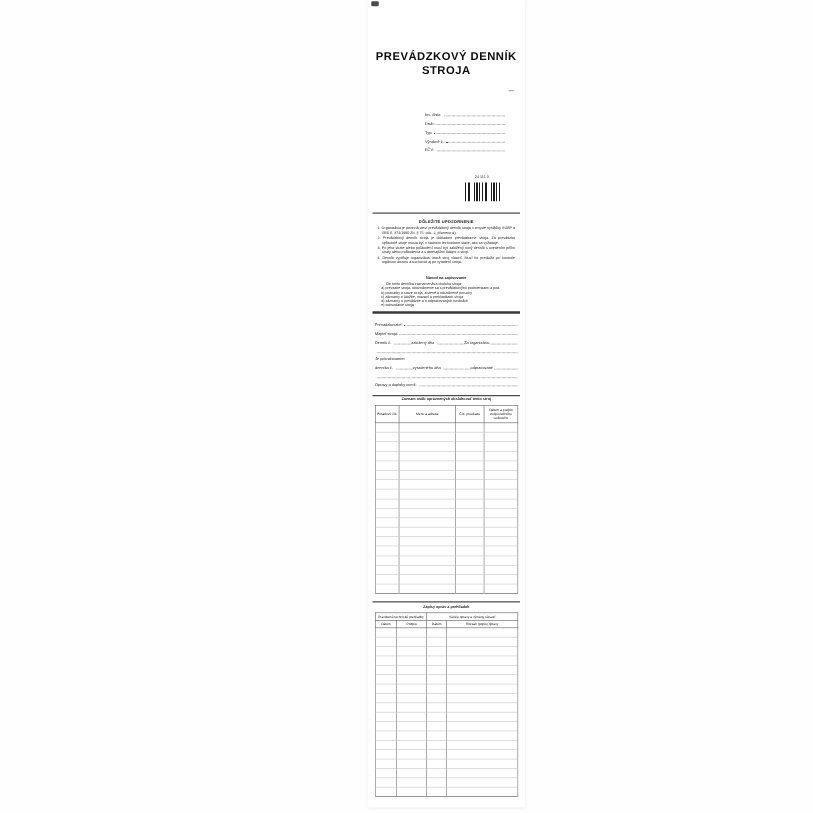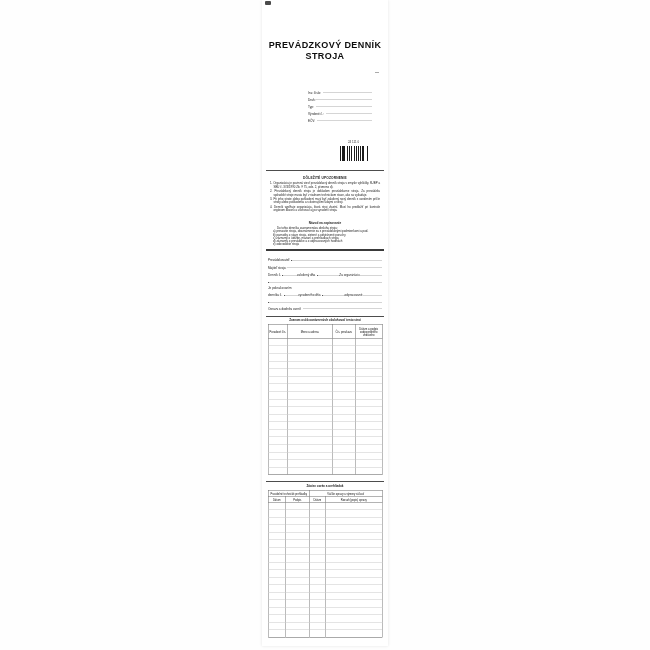--- a/index.html
+++ b/index.html
@@ -1,18 +1,18 @@
 <!DOCTYPE html>
 <html><head>
 <meta charset="utf-8">
 <style>
   * { margin:0; padding:0; box-sizing:border-box; }
   html,body { width:650px; height:650px; background:#fefefe; overflow:hidden;
               font-family:"Liberation Sans", sans-serif; color:#222; }
-  .canvas { position:relative; width:578px; height:650px; }
+  .canvas { position:relative; width:578px; height:650px;margin-left:32px; }
 
   .paper { position:absolute; left:262px; top:0; width:126px; height:646px;
            background:#ffffff; box-shadow:0 0 3px rgba(0,0,0,.10); }
 
   .abs { position:absolute; }
 
   
   .shrink { transform:scale(.5); transform-origin:0 0; width:200%; }
 
   .artifact-top { left:3px; top:1px; width:6px; height:4px; background:#4a4a4a;

